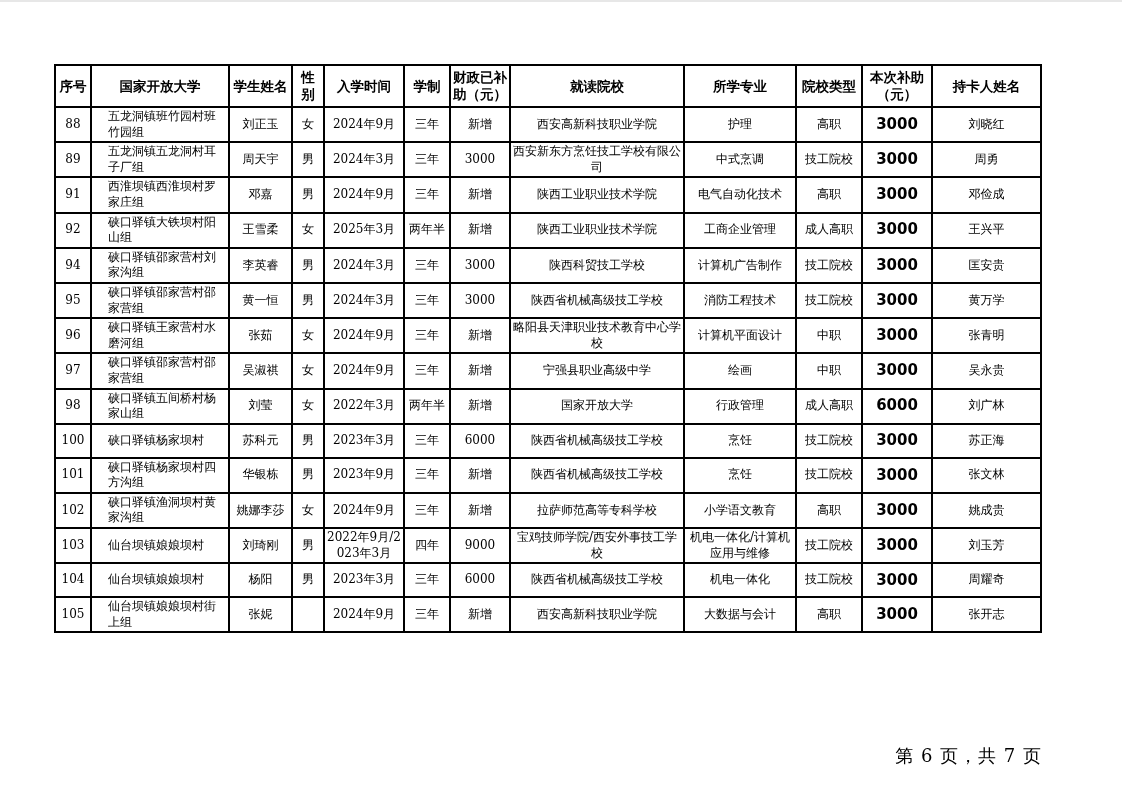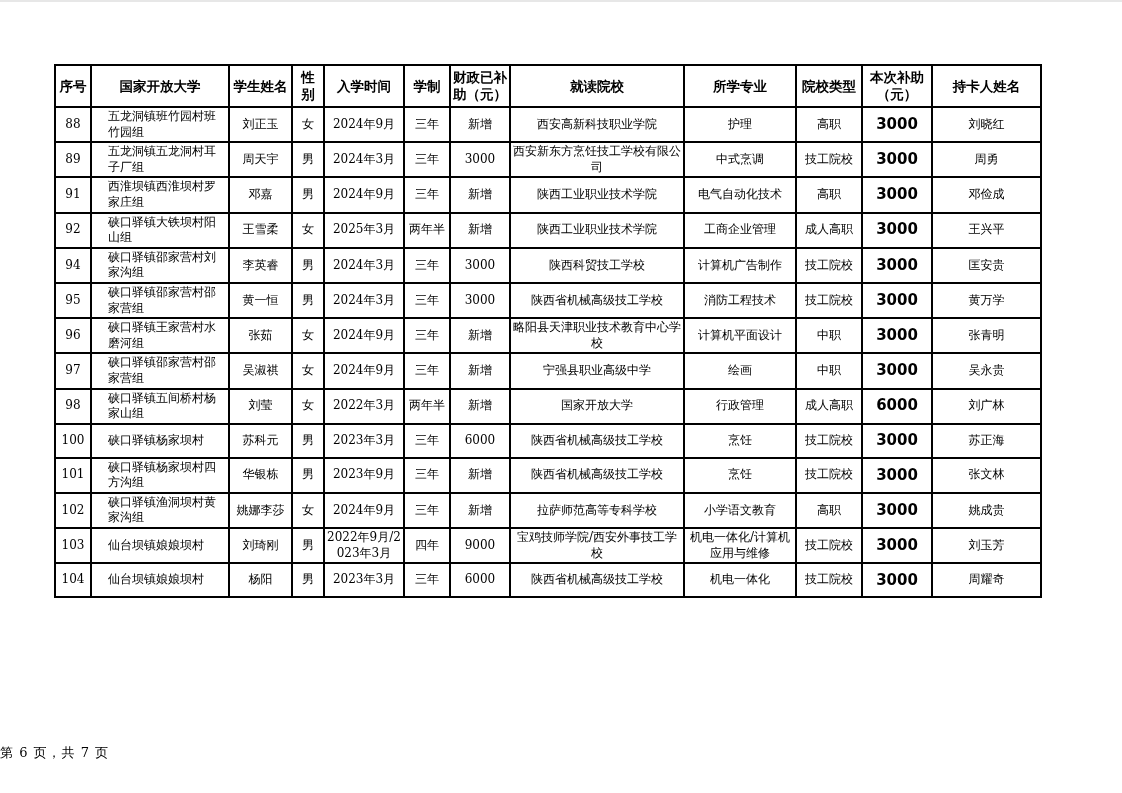--- a/index.html
+++ b/index.html
@@ -52,22 +52,22 @@
   }
   table.subsidy td.col10 {
     font-family: "DejaVu Sans", "Liberation Sans", sans-serif;
     font-weight: 700;
     font-size: 15px;
   }
   .footer {
     position: absolute;
     top: 744px; left: 0;
     width: 1042px;
-    text-align: left;
-    font-size: 13px;
+    text-align: right;
+    font-size: 18px;
     letter-spacing: 1px;
   }
 </style>
 </head>
 <body>
 
 <div class="top-edge"></div>
 
 <div class="sheet">
   <table class="subsidy">
@@ -291,17 +291,31 @@
           <td class="col3">男</td>
           <td class="col4">2023年3月</td>
           <td class="col5">三年</td>
           <td class="col6">6000</td>
           <td class="col7">陕西省机械高级技工学校</td>
           <td class="col8">机电一体化</td>
           <td class="col9">技工院校</td>
           <td class="col10">3000</td>
           <td class="col11">周耀奇</td>
         </tr>
+        <tr>
+          <td class="col0">105</td>
+          <td class="col1">仙台坝镇娘娘坝村街上组</td>
+          <td class="col2">张妮</td>
+          <td class="col3"></td>
+          <td class="col4">2024年9月</td>
+          <td class="col5">三年</td>
+          <td class="col6">新增</td>
+          <td class="col7">西安高新科技职业学院</td>
+          <td class="col8">大数据与会计</td>
+          <td class="col9">高职</td>
+          <td class="col10">3000</td>
+          <td class="col11">张开志</td>
+        </tr>
       </tbody>
   </table>
 </div>
 
 <div class="footer">第 6 页，共 7 页</div>
 
 </body></html>

